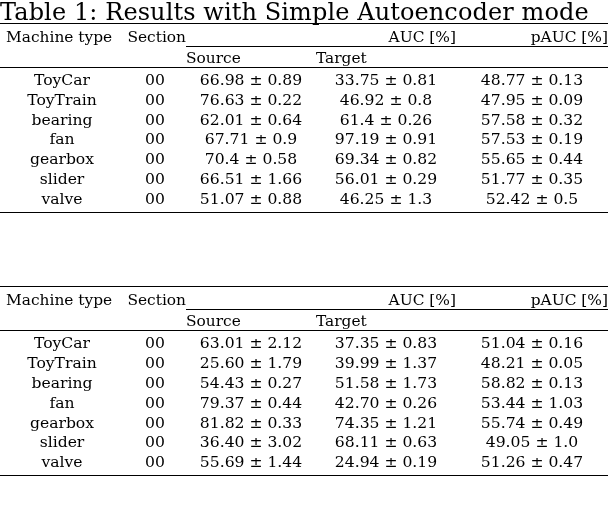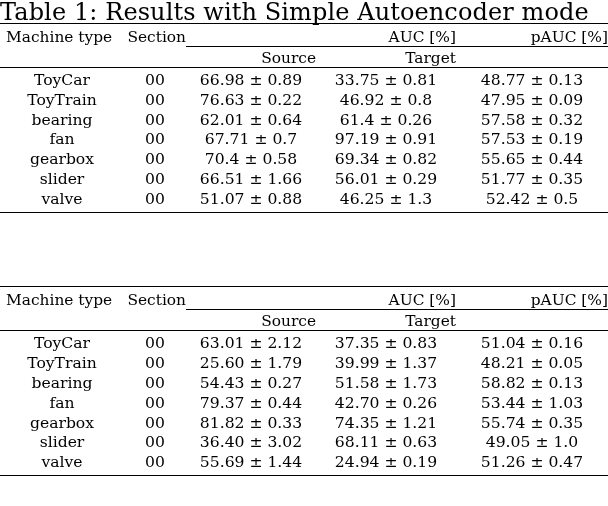--- a/index.html
+++ b/index.html
@@ -83,21 +83,21 @@
     white-space: nowrap;
   }
   .hdr-row td.left-hdr { text-align: left; padding-left: 6px; }
 
   
   tr.cmid td { height: 0; font-size: 0; line-height: 0; padding: 0; }
   tr.cmid td.rule-on { border-top: 1.1px solid #000; }
   .cmid-spacer { height: 2px; font-size: 0; line-height: 0; }
 
   .sub-row td {
-    text-align: right;
+    text-align: left;
     padding-top: 2px;
     padding-bottom: 4px;
     font-size: 15.4px;
   }
 
   tbody.body-rows td {
     text-align: center;
     height: 19.8px;
     line-height: 19.8px;
     font-size: 15.6px;
@@ -174,21 +174,21 @@
         <tr>
           <td>bearing</td>
           <td>00</td>
           <td>62.01 ± 0.64</td>
           <td>61.4 ± 0.26</td>
           <td>57.58 ± 0.32</td>
         </tr>
         <tr>
           <td>fan</td>
           <td>00</td>
-          <td>67.71 ± 0.7</td>
+          <td>67.71 ± 0.9</td>
           <td>97.19 ± 0.91</td>
           <td>57.53 ± 0.19</td>
         </tr>
         <tr>
           <td>gearbox</td>
           <td>00</td>
           <td>70.4 ± 0.58</td>
           <td>69.34 ± 0.82</td>
           <td>55.65 ± 0.44</td>
         </tr>
@@ -284,21 +284,21 @@
           <td>00</td>
           <td>79.37 ± 0.44</td>
           <td>42.70 ± 0.26</td>
           <td>53.44 ± 1.03</td>
         </tr>
         <tr>
           <td>gearbox</td>
           <td>00</td>
           <td>81.82 ± 0.33</td>
           <td>74.35 ± 1.21</td>
-          <td>55.74 ± 0.35</td>
+          <td>55.74 ± 0.49</td>
         </tr>
         <tr>
           <td>slider</td>
           <td>00</td>
           <td>36.40 ± 3.02</td>
           <td>68.11 ± 0.63</td>
           <td>49.05 ± 1.0</td>
         </tr>
         <tr class="last-body">
           <td>valve</td>

